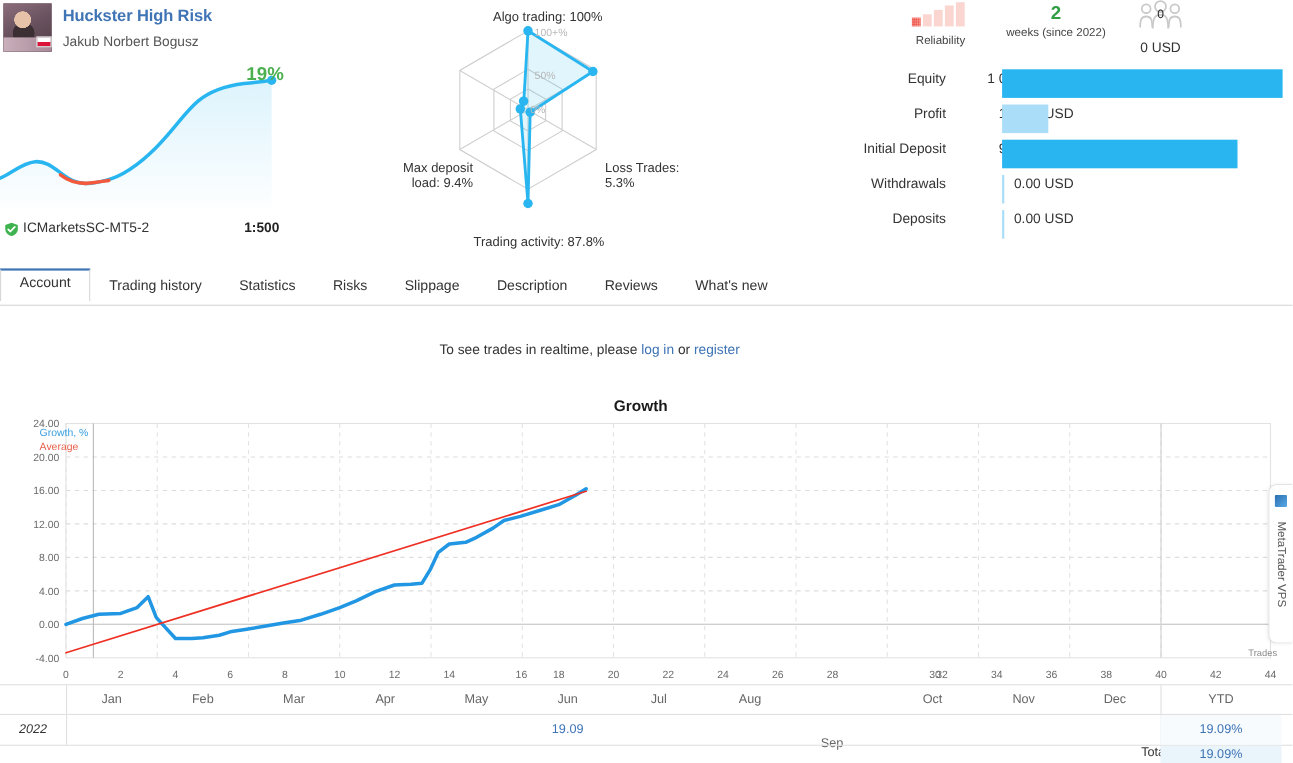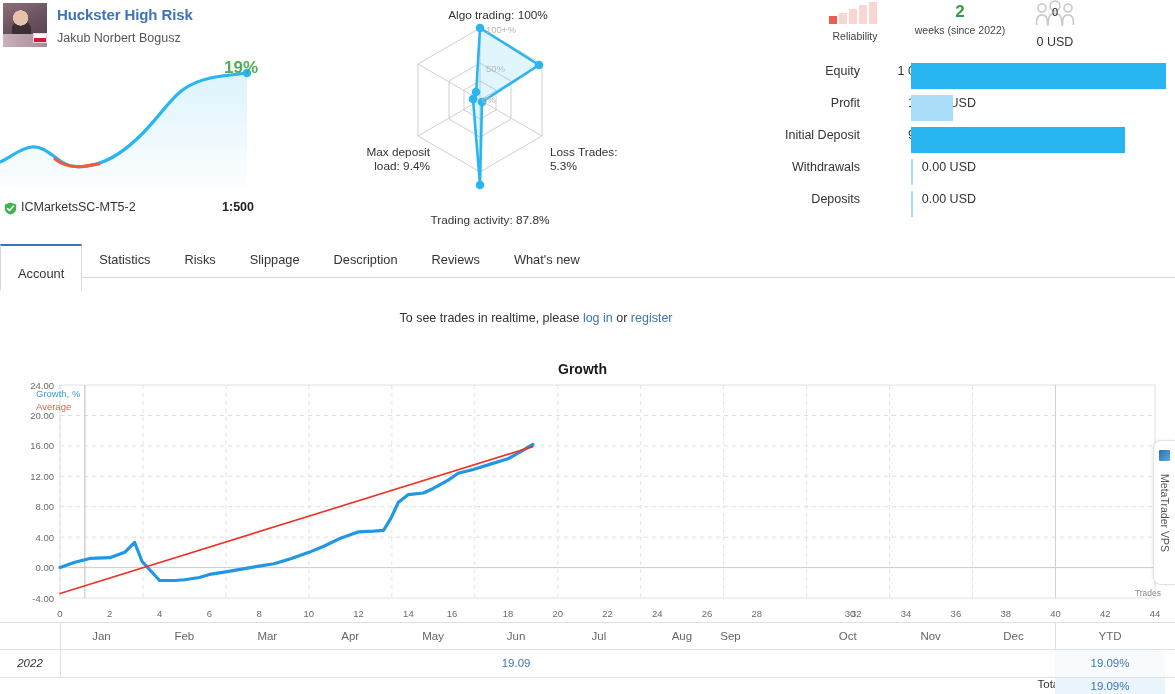--- a/index.html
+++ b/index.html
@@ -179,21 +179,21 @@
     padding: 8px 17px 9px 17px;
     font-size: 12.8px; color: #333;
     cursor: pointer;
     white-space: nowrap;
   }
   .tab.active {
     border: 1px solid #d7d7d7;
     border-bottom-color: #fff;
     border-top: 2px solid #3f74b5;
     background: #fff;
-    padding-top: 20px;
+    padding-top: 3px;
     margin-bottom: -1px;
     z-index: 2;
   }
 
   
   #login-note {
     position: absolute; left: 0; top: 311px;
     width: 1072px;
     text-align: center;
     font-size: 12.5px; color: #333;
@@ -460,20 +460,21 @@
           <div class="stat-label">Deposits</div>
           <div class="stat-value">0.00 USD</div>
           <div class="stat-bar hair" style="width: 2px;"></div>
         </div>
       </div>
   </div>
 </div>
 
 <div id="tabs">
     <div class="tab active">Account</div>
+    <div class="tab">Trading history</div>
     <div class="tab">Statistics</div>
     <div class="tab">Risks</div>
     <div class="tab">Slippage</div>
     <div class="tab">Description</div>
     <div class="tab">Reviews</div>
     <div class="tab">What's new</div>
   </div>
 
 <div id="login-note">
   <span>To see trades in realtime, please </span><a href="#">log in</a><span> or </span><a href="#">register</a>
@@ -521,21 +522,21 @@
 
 <div id="x-numbers">
     <span style="left: 60px;">0</span>
     <span style="left: 109.773px;">2</span>
     <span style="left: 159.545px;">4</span>
     <span style="left: 209.318px;">6</span>
     <span style="left: 259.091px;">8</span>
     <span style="left: 308.864px;">10</span>
     <span style="left: 358.636px;">12</span>
     <span style="left: 408.409px;">14</span>
-    <span style="left: 452px;">16</span>
+    <span style="left: 474px;">16</span>
     <span style="left: 507.955px;">18</span>
     <span style="left: 557.727px;">20</span>
     <span style="left: 607.5px;">22</span>
     <span style="left: 657.273px;">24</span>
     <span style="left: 707.045px;">26</span>
     <span style="left: 756.818px;">28</span>
     <span style="left: 806px; margin-left: 44px;">30</span>
     <span style="left: 856.364px;">32</span>
     <span style="left: 906.136px;">34</span>
     <span style="left: 955.909px;">36</span>
@@ -547,21 +548,21 @@
 <div id="month-row">
     <div class="sep" style="left: 60px; height: 27px; position: absolute; top: 0px; width: 1px; background: rgb(224, 224, 224);"></div>
     <div class="mcell" style="left: 60px; width: 82.9167px;">Jan</div>
     <div class="mcell" style="left: 142.917px; width: 82.9167px;">Feb</div>
     <div class="mcell" style="left: 225.833px; width: 82.9167px;">Mar</div>
     <div class="mcell" style="left: 308.75px; width: 82.9167px;">Apr</div>
     <div class="mcell" style="left: 391.667px; width: 82.9167px;">May</div>
     <div class="mcell" style="left: 474.583px; width: 82.9167px;">Jun</div>
     <div class="mcell" style="left: 557.5px; width: 82.9167px;">Jul</div>
     <div class="mcell" style="left: 640.417px; width: 82.9167px;">Aug</div>
-    <div class="mcell" style="left: 689px; width: 82.9167px;">Sep</div>
+    <div class="mcell" style="left: 715px; width: 82.9167px; margin-top: 40px;">Sep</div>
     <div class="mcell" style="left: 806.25px; width: 82.9167px;">Oct</div>
     <div class="mcell" style="left: 889.167px; width: 82.9167px;">Nov</div>
     <div class="mcell" style="left: 972.083px; width: 82.9167px;">Dec</div>
     <div style="position: absolute; top: 0px; height: 27px; width: 1px; background: rgb(224, 224, 224); left: 1055px;"></div>
     <div class="mcell" style="left: 1055px; width: 110px;">YTD</div>
   </div>
 <div id="year-row">
     <div class="ycell" id="year-label" style="left: 0px; width: 60px; font-style: italic;">2022</div>
     <div class="sep" style="left: 60px; height: 27px; position: absolute; top: 0px; width: 1px; background: rgb(224, 224, 224);"></div>
     <div class="ycell mon-val" style="left: 60px; width: 82.9167px;"></div>

